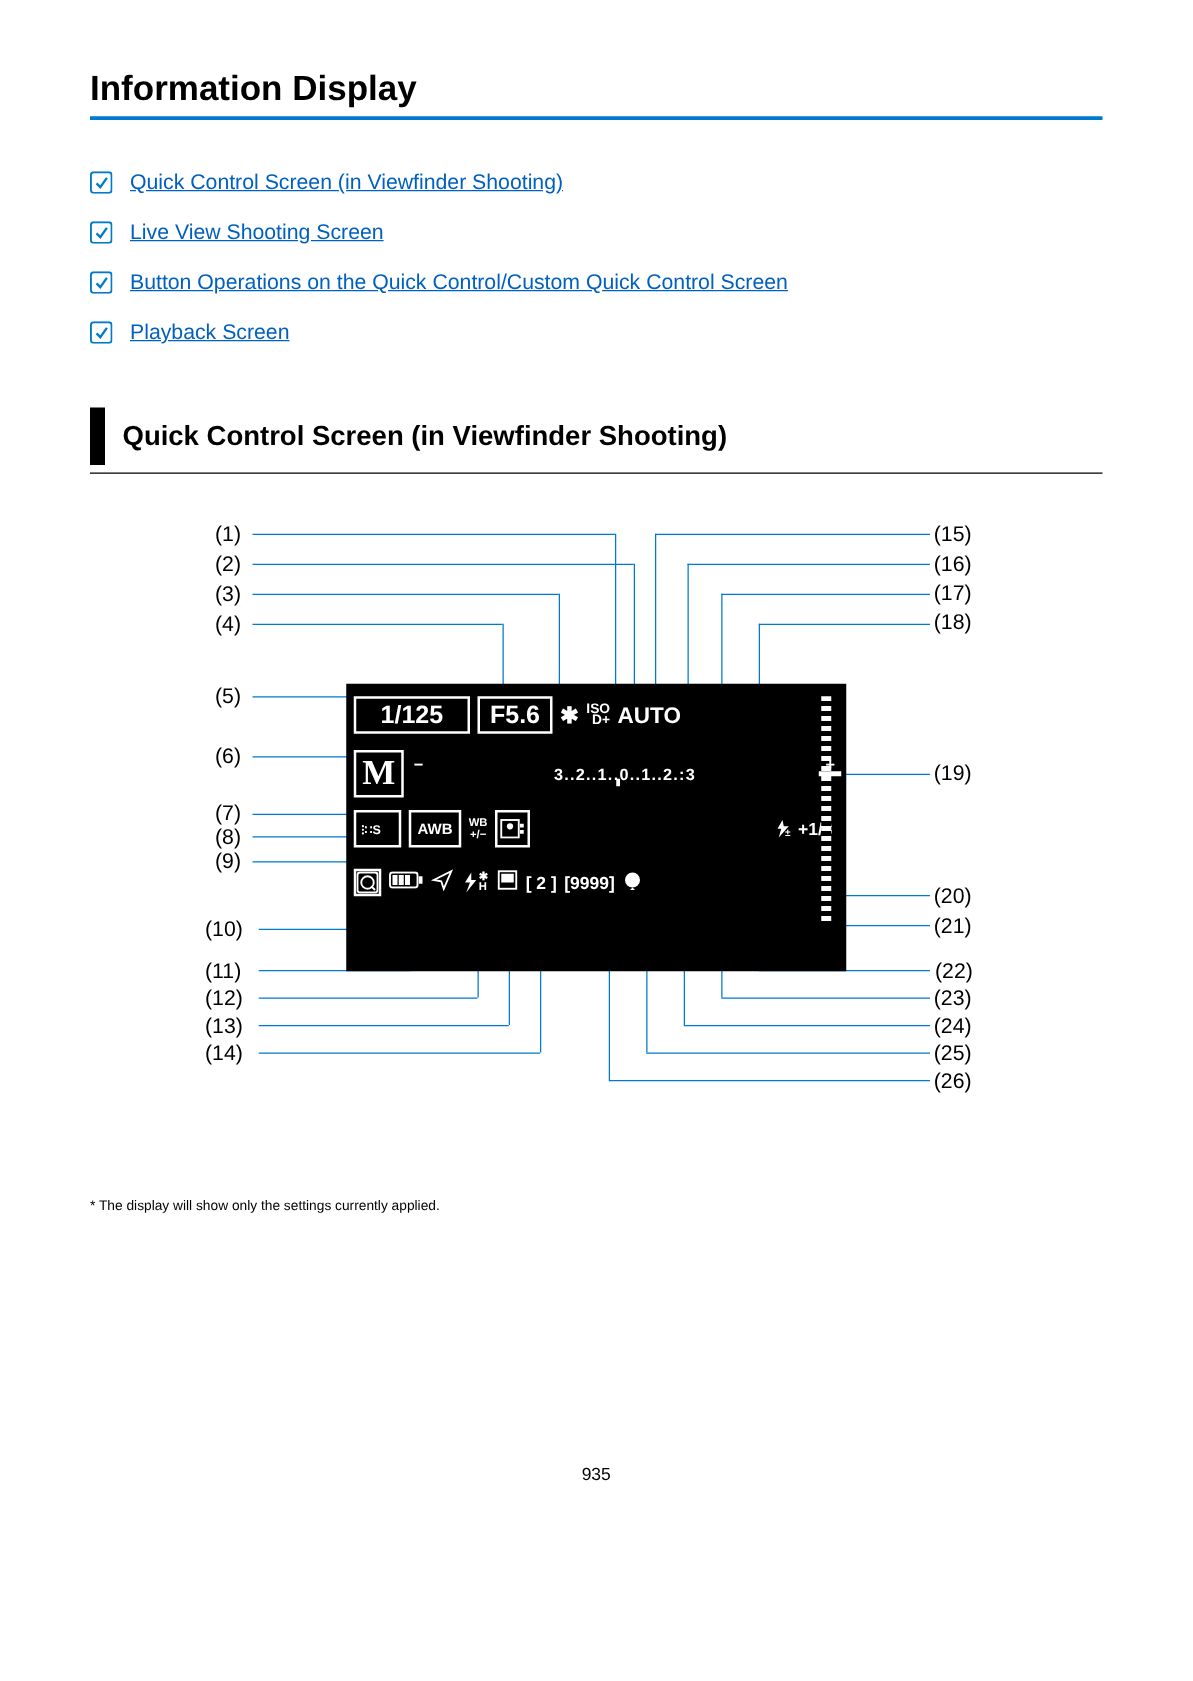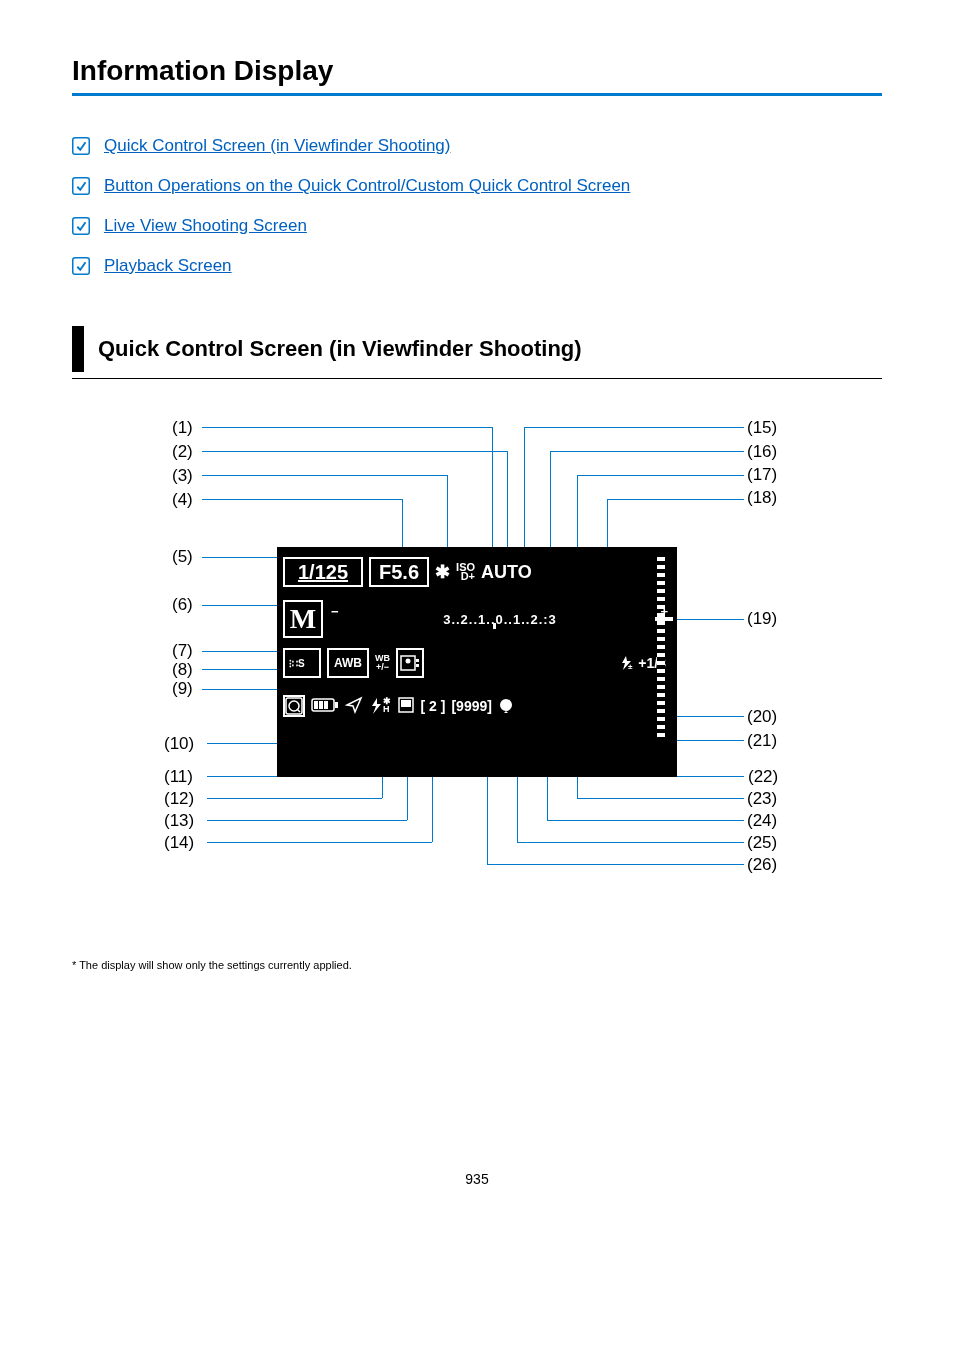--- a/index.html
+++ b/index.html
@@ -157,28 +157,28 @@
         <rect x="1" y="1" width="22" height="22" rx="3" fill="none" stroke="#007acc" stroke-width="2"></rect>
         <path d="M7 13 L11 17 L18 7" fill="none" stroke="#007acc" stroke-width="2.5"></path>
       </svg>
     <a class="toc-link" href="#">Quick Control Screen (in Viewfinder Shooting)</a>
   </li>
   <li class="toc-item">
     <svg class="toc-icon" viewBox="0 0 24 24">
         <rect x="1" y="1" width="22" height="22" rx="3" fill="none" stroke="#007acc" stroke-width="2"></rect>
         <path d="M7 13 L11 17 L18 7" fill="none" stroke="#007acc" stroke-width="2.5"></path>
       </svg>
-    <a class="toc-link" href="#">Button Operations on the Quick Control/Custom Quick Control Screen</a>
+    <a class="toc-link" href="#">Live View Shooting Screen</a>
   </li>
   <li class="toc-item">
     <svg class="toc-icon" viewBox="0 0 24 24">
         <rect x="1" y="1" width="22" height="22" rx="3" fill="none" stroke="#007acc" stroke-width="2"></rect>
         <path d="M7 13 L11 17 L18 7" fill="none" stroke="#007acc" stroke-width="2.5"></path>
       </svg>
-    <a class="toc-link" href="#">Live View Shooting Screen</a>
+    <a class="toc-link" href="#">Button Operations on the Quick Control/Custom Quick Control Screen</a>
   </li>
   <li class="toc-item">
     <svg class="toc-icon" viewBox="0 0 24 24">
         <rect x="1" y="1" width="22" height="22" rx="3" fill="none" stroke="#007acc" stroke-width="2"></rect>
         <path d="M7 13 L11 17 L18 7" fill="none" stroke="#007acc" stroke-width="2.5"></path>
       </svg>
     <a class="toc-link" href="#">Playback Screen</a>
   </li>
 </ul>
 
@@ -265,21 +265,21 @@
   <div class="clineV" style="left:460px; top:344px; height:45px;"></div>
   <div class="clineV" style="left:430px; top:344px; height:67px;"></div>
   <div class="clineV" style="left:400px; top:344px; height:89px;"></div>
   <div class="clineV" style="left:370px; top:344px; height:111px;"></div>
 
   <div class="screen">
     <div class="vbar"></div>
     <div class="vmark" style="top:70px;"></div>
 
     <div class="row" style="height:50px;">
-      <span class="sbox big" style="width:80px;text-decoration:underline;">1/125</span>
+      <span class="sbox big" style="width:93px;">1/125</span>
       <span class="sbox big" style="width:60px;">F5.6</span>
       <span class="star">✱</span>
       <span style="display:inline-flex;flex-direction:column;justify-content:center;line-height:9px;">
         <span class="iso-label">ISO</span>
         <span class="iso-label">D+</span>
       </span>
       <span class="auto-label">AUTO</span>
     </div>
 
     <div class="row">

